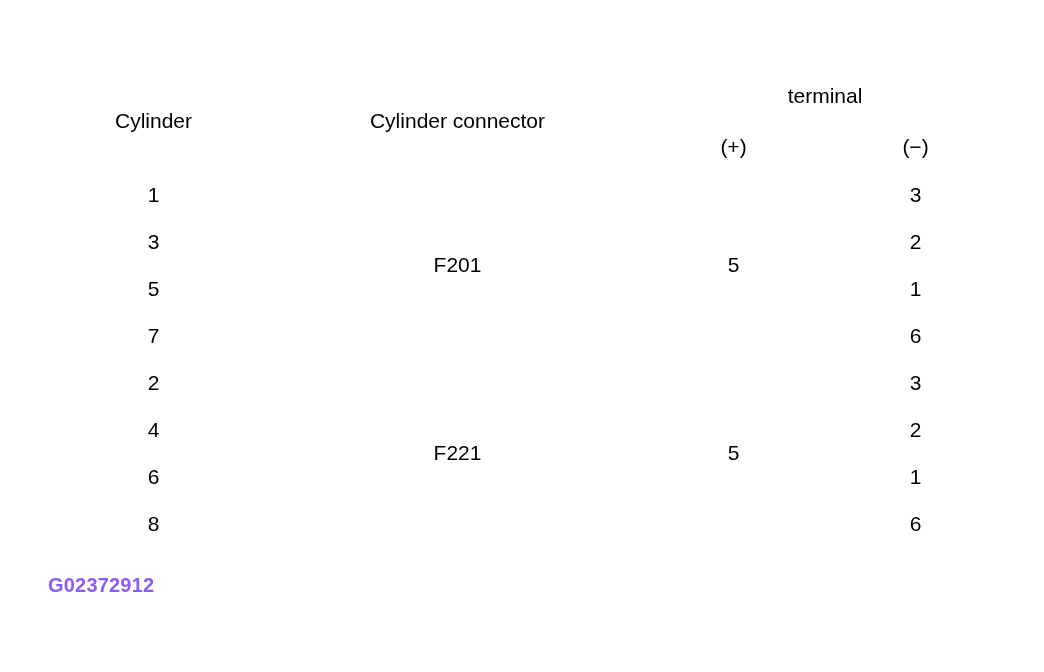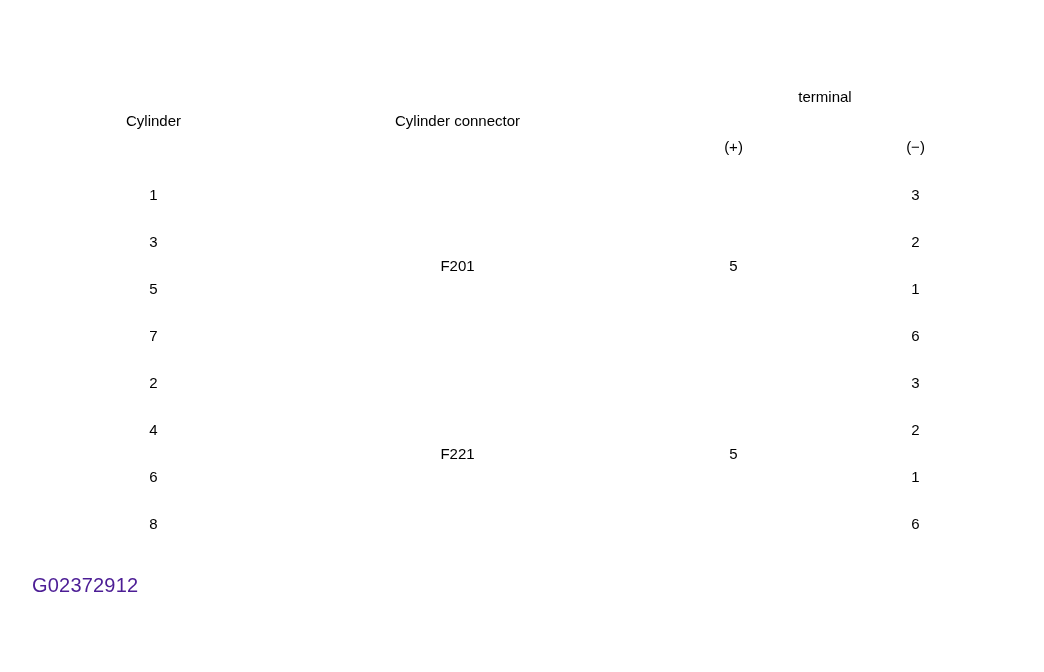--- a/index.html
+++ b/index.html
@@ -35,21 +35,21 @@
     font-size: 19px;
     font-weight: 400;
     color: #000;
   }
   #spec-table td, #spec-table th {
     padding: 0;
     margin: 0;
     text-align: center;
     vertical-align: middle;
     font-weight: 400;
-    font-size: 15px;
+    font-size: 21px;
     border: 0;
   }
 
   
   col.c-cyl  { width: 237px; }
   col.c-harn { width: 371px; }
   col.c-pos  { width: 181px; }
   col.c-neg  { width: 183px; }
 
   
@@ -70,26 +70,27 @@
   .hdr-sign {
     height: 49px;
   }
 
   
   #spec-table tbody tr { height: 47px; }
 
   
   #caption {
     position: absolute;
-    left: 32px;
+    left: 48px;
     top: 574px;
     font-size: 20px;
     letter-spacing: 0.2px;
-    color: #4c1d95;
+    color: #8b5cf6;
     white-space: nowrap;
+    font-weight: bold;
   }
 </style>
 </head>
 <body>
 
 <div id="figure">
 
   <table id="spec-table">
     <colgroup>
       <col class="c-cyl">

